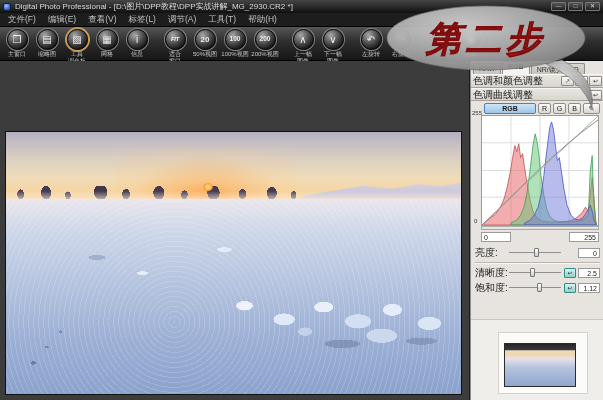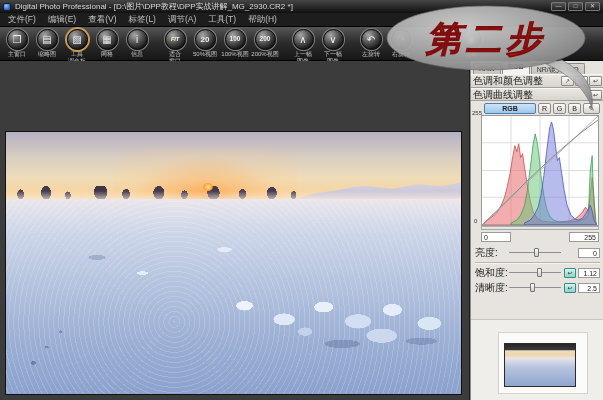--- a/index.html
+++ b/index.html
@@ -308,34 +308,34 @@
         <div class="srow">
           <span class="slabel">亮度:</span>
           <span class="track">
               <span class="knob k-50"></span>
             </span>
           <span class="uspace"></span>
           <span class="val">0</span>
         </div>
         <div class="sdivider"></div>
         <div class="srow">
+          <span class="slabel">清晰度:</span>
+          <span class="track">
+              <span class="knob k-45"></span>
+            </span>
+          <button class="ubtn active">↩</button>
+          <span class="val">2.5</span>
+        </div>
+        <div class="srow">
           <span class="slabel">饱和度:</span>
           <span class="track">
               <span class="knob k-55"></span>
             </span>
           <button class="ubtn active">↩</button>
           <span class="val">1.12</span>
-        </div>
-        <div class="srow">
-          <span class="slabel">清晰度:</span>
-          <span class="track">
-              <span class="knob k-45"></span>
-            </span>
-          <button class="ubtn active">↩</button>
-          <span class="val">2.5</span>
         </div>
       </div>
 
       <div class="pbottom">
         <div class="thumbcard">
           <div class="thumb"></div>
         </div>
       </div>
     </div>
   </div>

